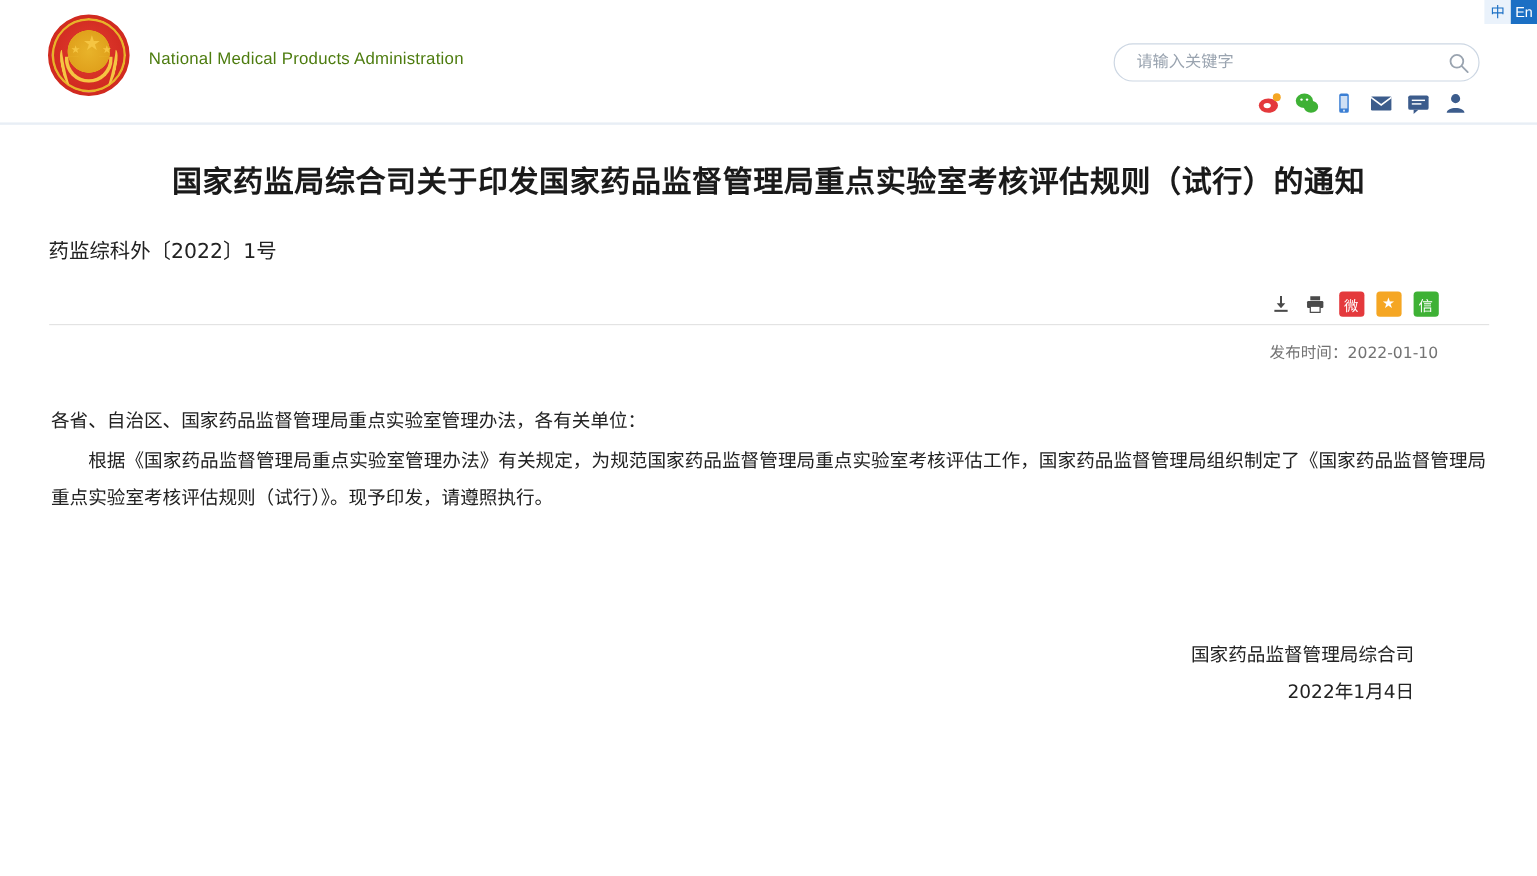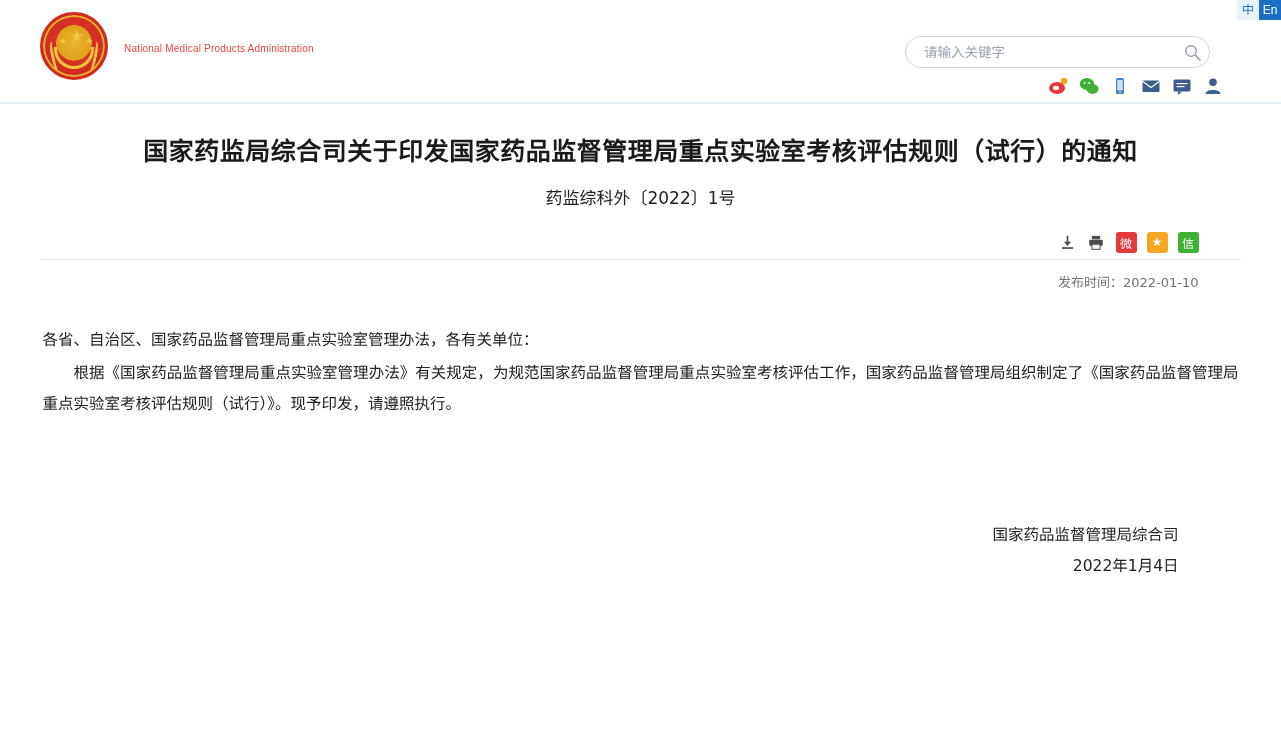--- a/index.html
+++ b/index.html
@@ -98,30 +98,30 @@
   .brand-text { margin-left: 16px; }
   .brand-cn {
     font-family: "DejaVu Sans", "Liberation Sans", sans-serif;
     font-size: 35px;
     font-weight: bold;
     color: #1a56a8;
     letter-spacing: 2px;
     line-height: 1.15;
   }
   .brand-en {
-    font-size: 10px;
-    color: #ef4444;
+    font-size: 14px;
+    color: #4d7c0f;
     letter-spacing: 0.2px;
     margin-top: 4px;
     font-weight: normal;
   }
 
   .search-box {
     position: absolute;
-    right: 71px;
+    right: 48px;
     top: 36px;
     width: 305px;
     height: 32px;
     border: 1px solid #cdd7e3;
     border-radius: 16px;
     background: #fff;
     display: flex;
     align-items: center;
     padding: 0 6px 0 16px;
   }
@@ -200,22 +200,22 @@
     margin-top: 30px;
     text-align: center;
     font-size: 25px;
     font-weight: bold;
     color: #1a1a1a;
     font-family: "DejaVu Sans", "Liberation Sans", sans-serif;
     line-height: 1.4;
     letter-spacing: 0.5px;
   }
   .doc-subtitle {
-    margin-top: 15px;
-    text-align: center;
+    margin-top: 26px;
+    text-align: left;
     font-size: 17px;
     color: #222;
     font-family: "DejaVu Sans", "Liberation Sans", sans-serif;
   }
 
   .tool-row {
     margin-top: 22px;
     display: flex;
     justify-content: flex-end;
     align-items: center;

